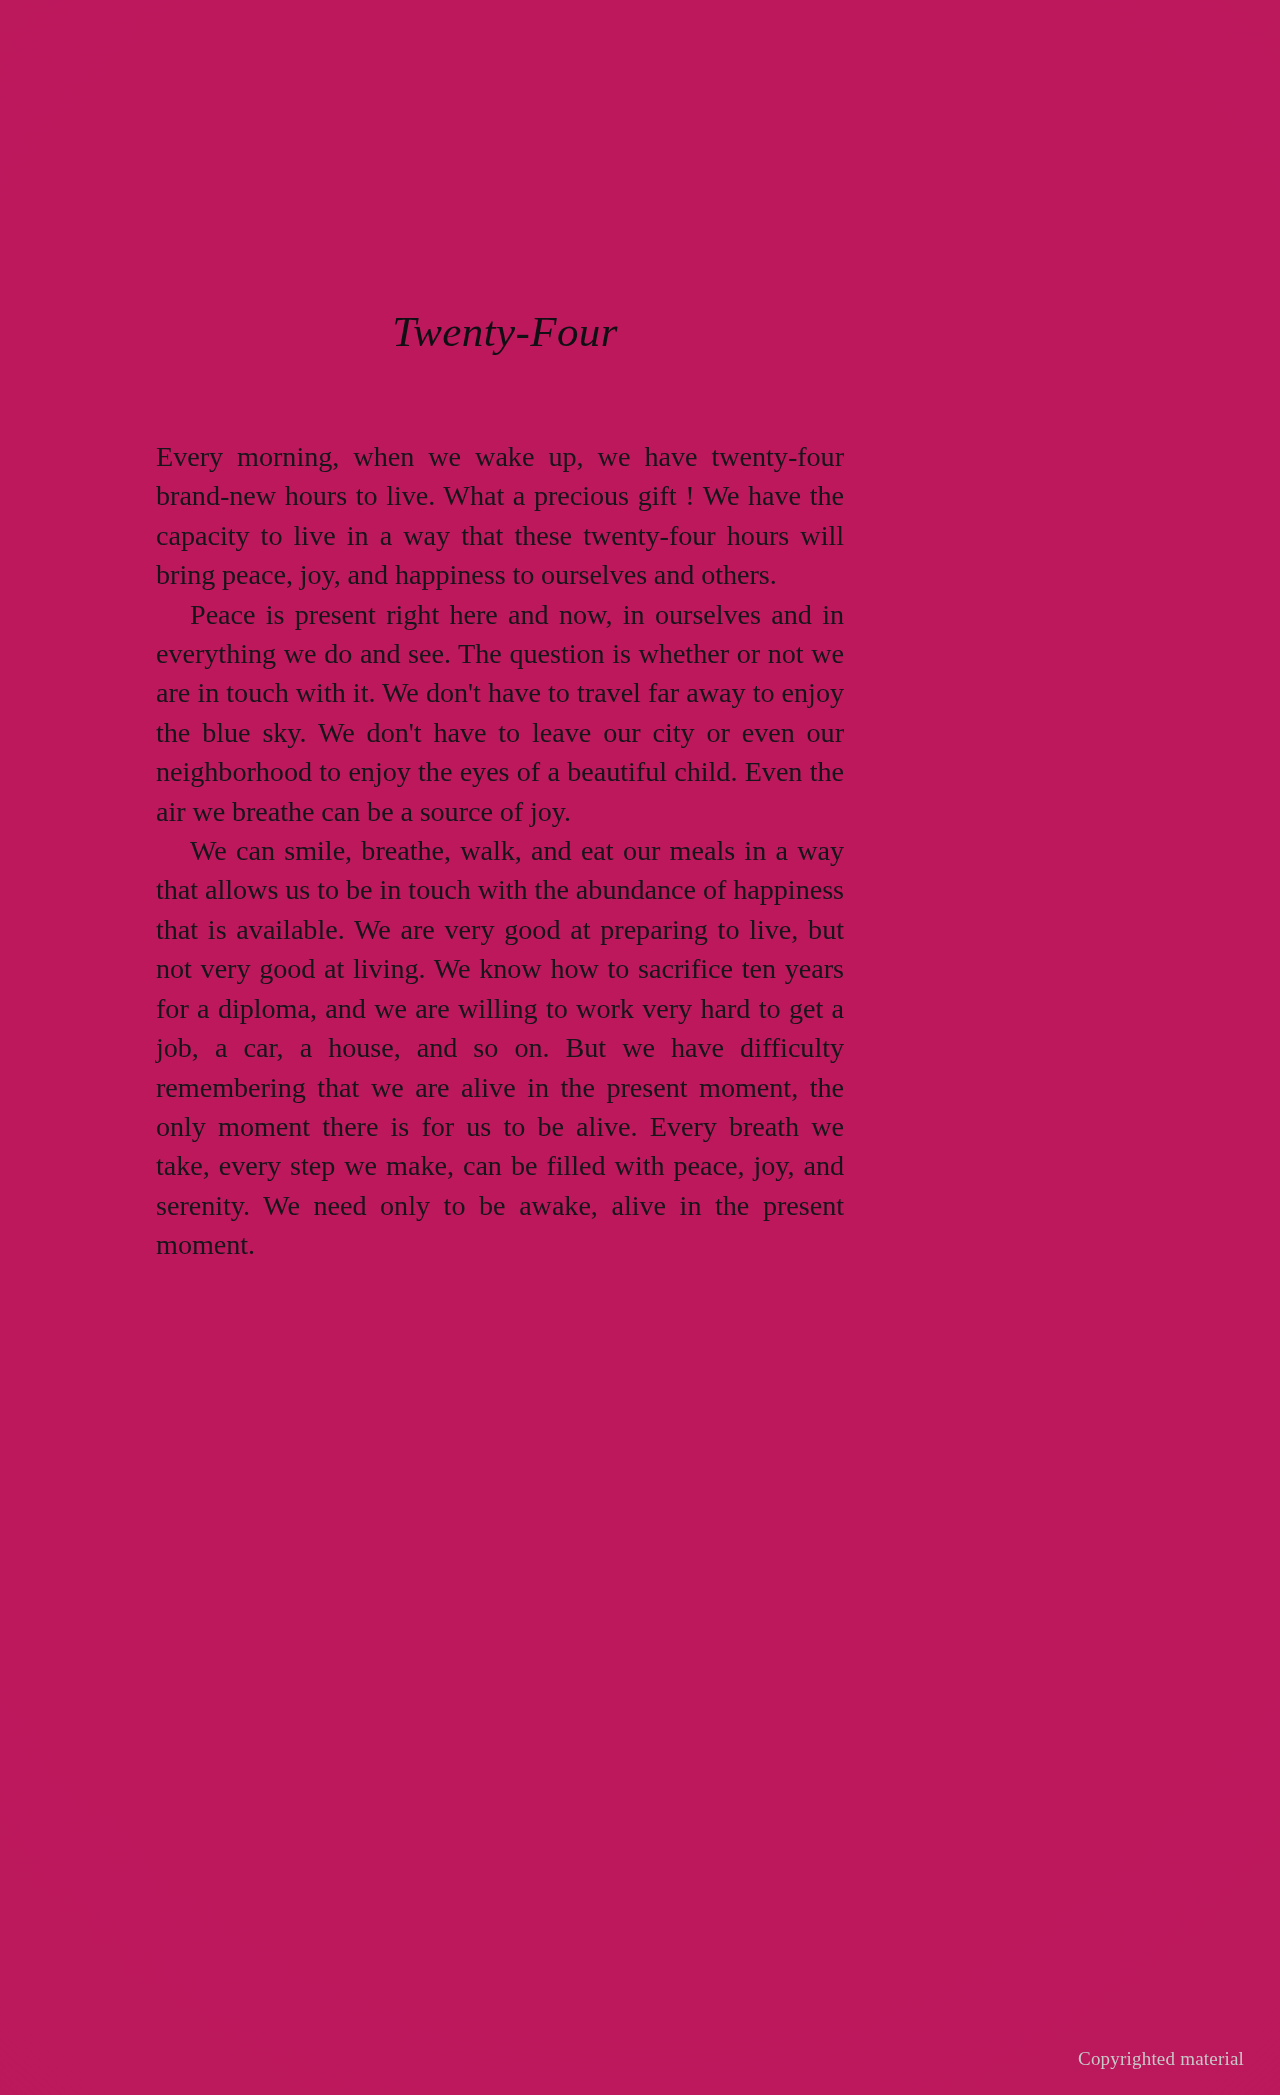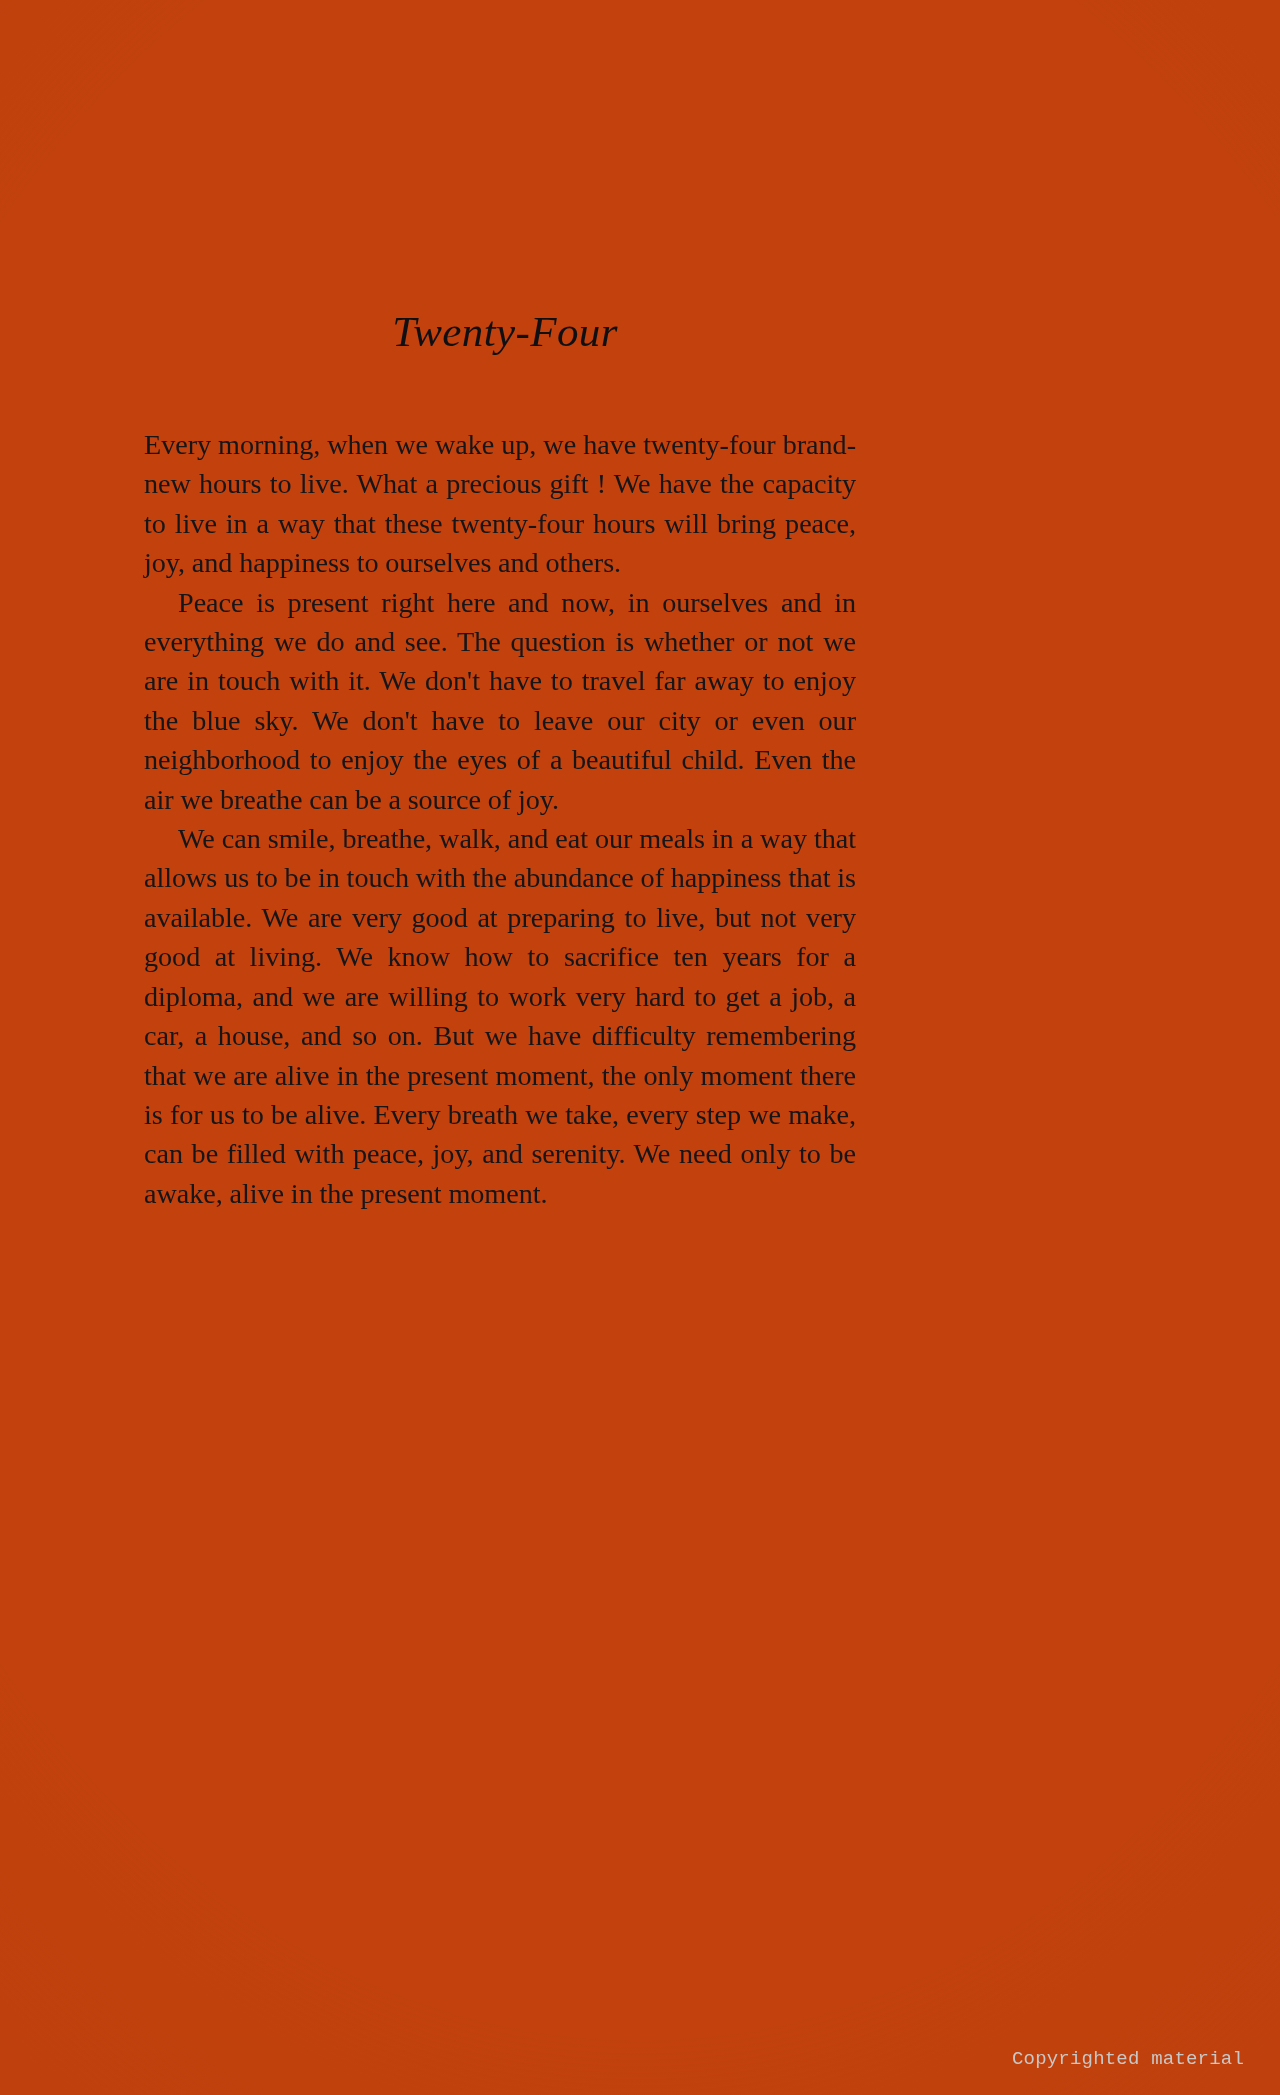--- a/index.html
+++ b/index.html
@@ -15,21 +15,21 @@
     overflow: hidden;
     font-family: "Liberation Serif", "DejaVu Serif", serif;
     color: #16161a;
     -webkit-font-smoothing: antialiased;
   }
 
   
   #page {
     position: absolute;
     inset: 0;
-    background: #c2410c;
+    background: #be185d;
   }
 
   
   #paper-grain {
     position: absolute;
     inset: 0;
     pointer-events: none;
     background:
       radial-gradient(ellipse 120% 95% at 50% 45%, rgba(255,255,255,0) 55%, rgba(236,236,234,0.55) 100%);
     mix-blend-mode: multiply;
@@ -57,21 +57,21 @@
   }
   .chapter-title .tline {
     display: block;
     white-space: nowrap;
   }
   .chapter-title .tline-1 { padding-left: 10px; }
   .chapter-title .tline-2 { padding-left: 6px; }
 
   
   .body-copy {
-    margin: 0;
+    margin: 12px;
     padding-top: 58px;
   }
   .para {
     margin: 0;
     text-align: justify;
     text-justify: inter-word;
     font-size: 28.2px;
     line-height: 39.4px;
     letter-spacing: -0.05px;
     word-spacing: -0.2px;
@@ -86,21 +86,21 @@
     text-indent: 34px;
     text-align: left;
     word-spacing: -1.1px;
   }
 
   
   #copyright-note {
     position: absolute;
     right: 36px;
     bottom: 25px;
-    font-family: Liberation Mono, monospace;
+    font-family: Liberation Serif, serif;
     font-size: 19px;
     line-height: 22px;
     letter-spacing: 0.2px;
     color: #c8c8c8;
     user-select: none;
     white-space: nowrap;
     margin-left: 7px;
   }
 </style>
 </head>

